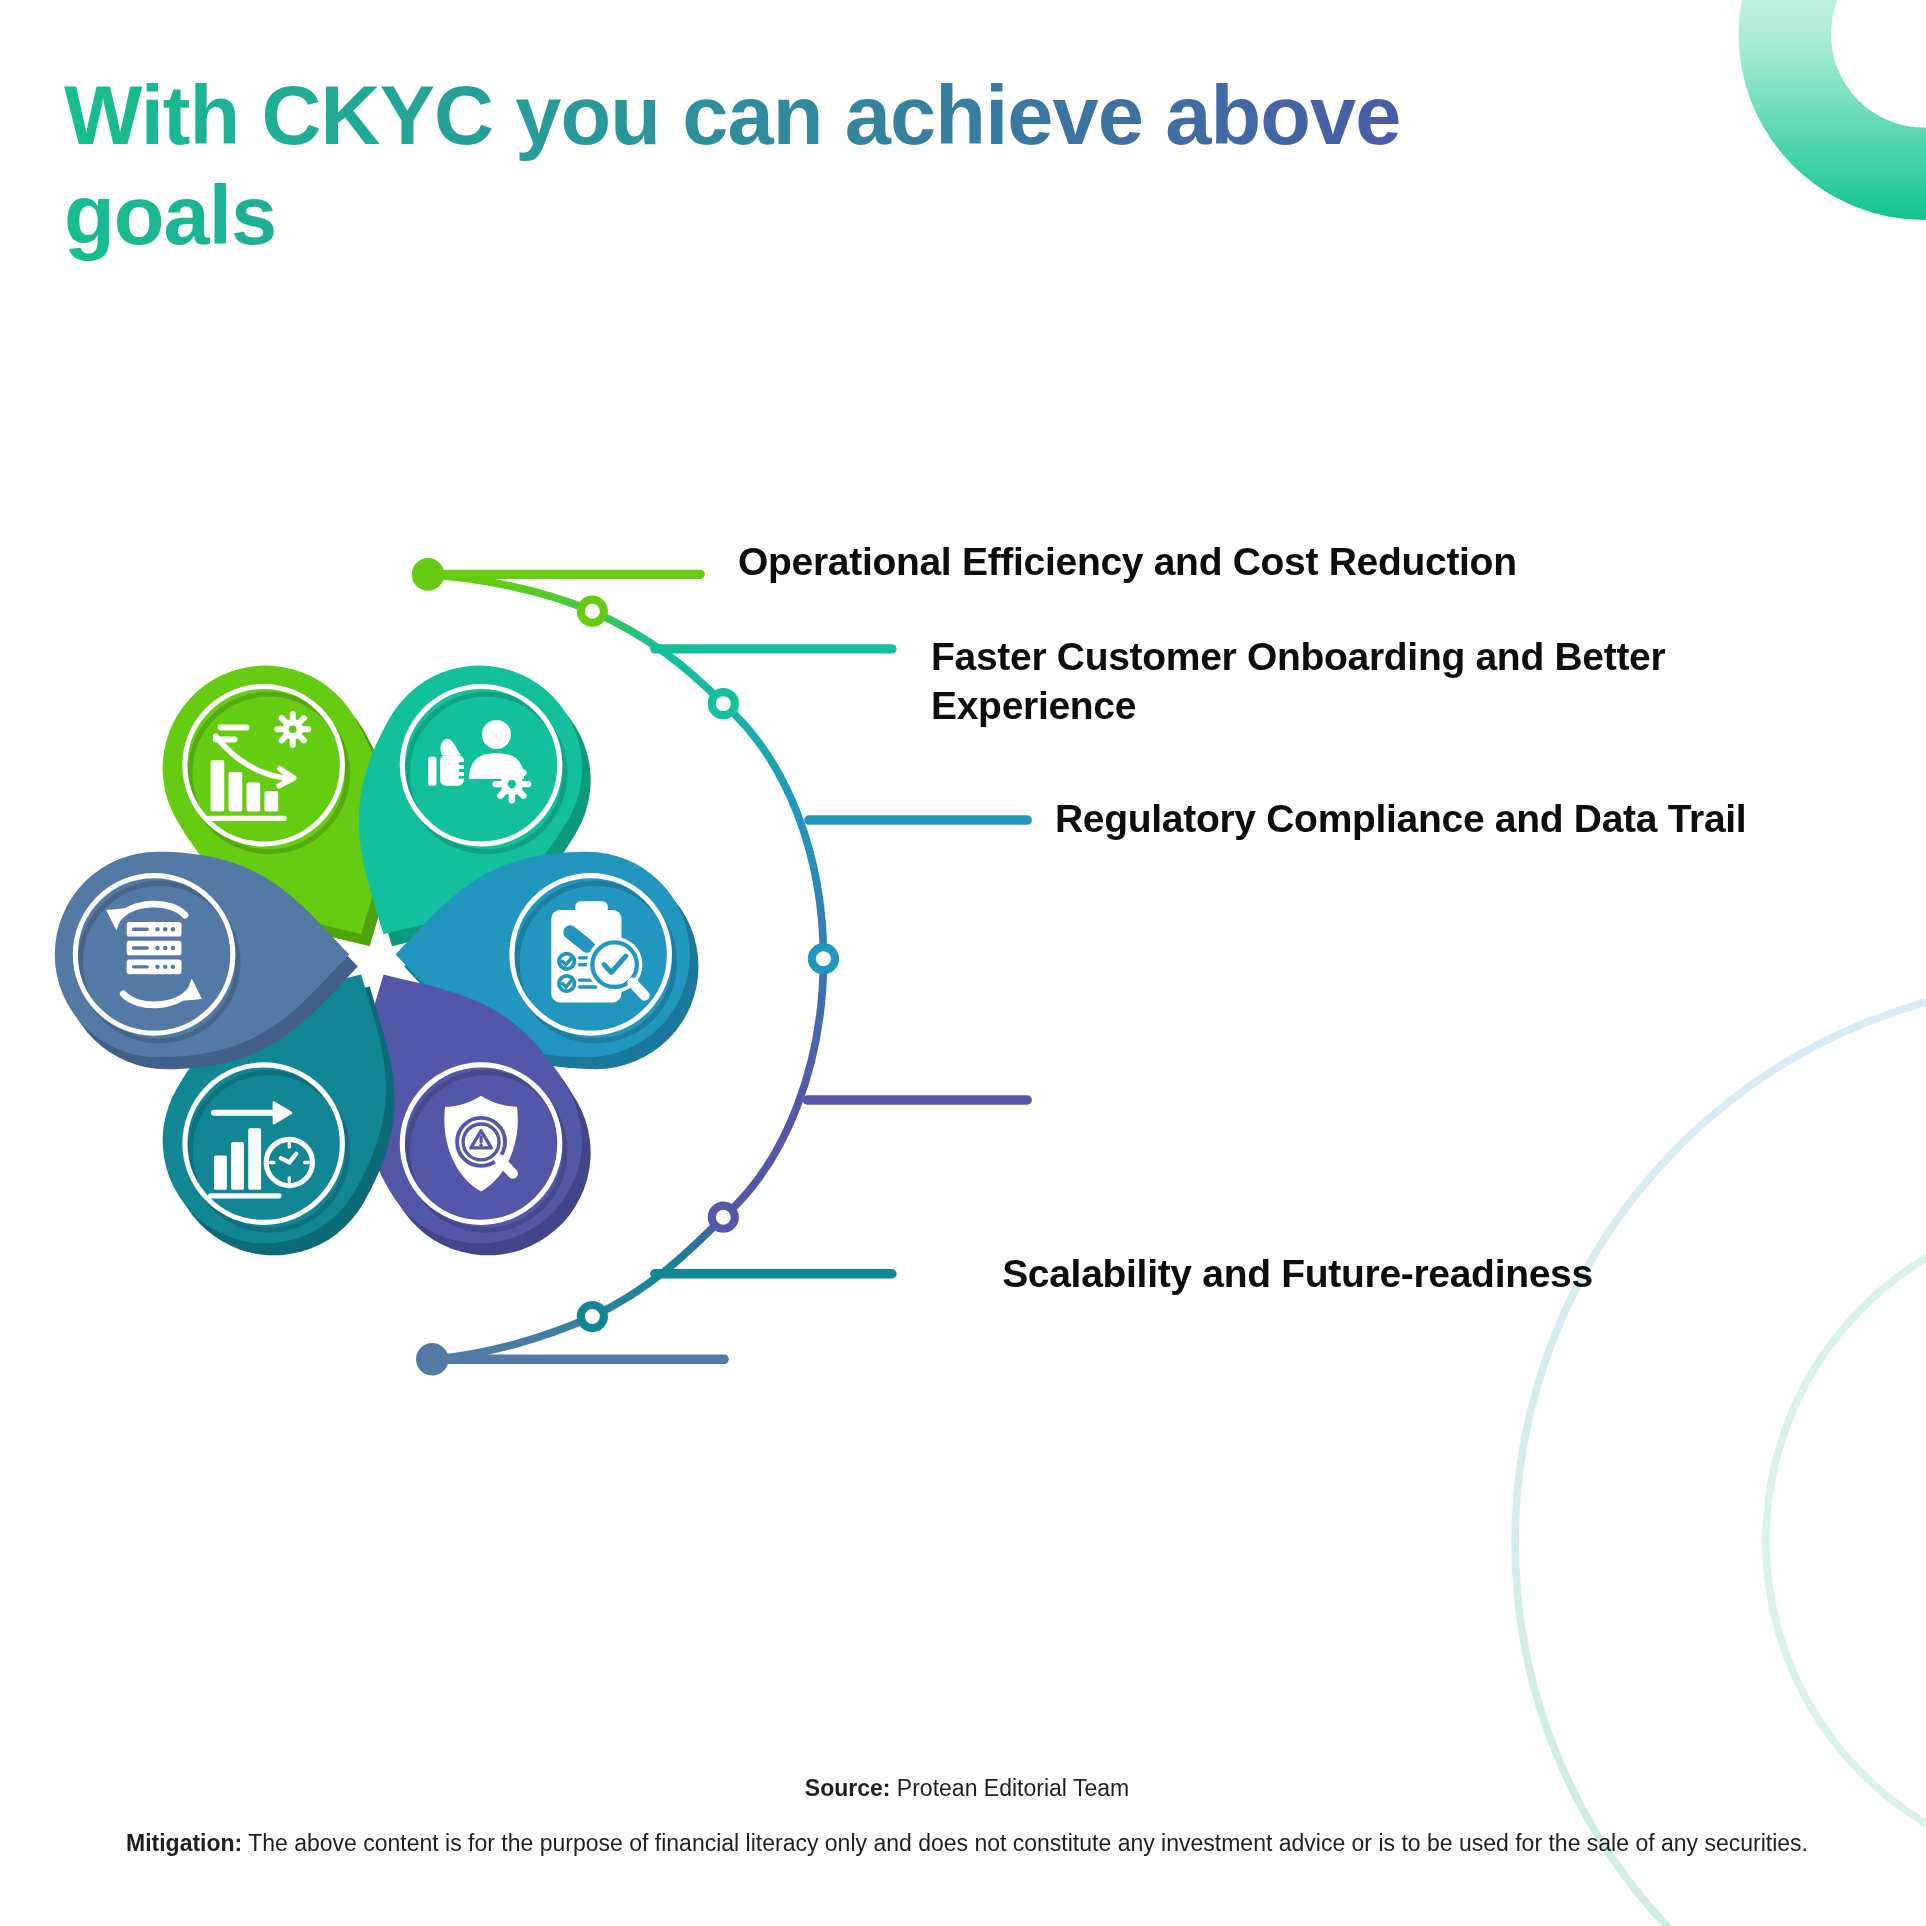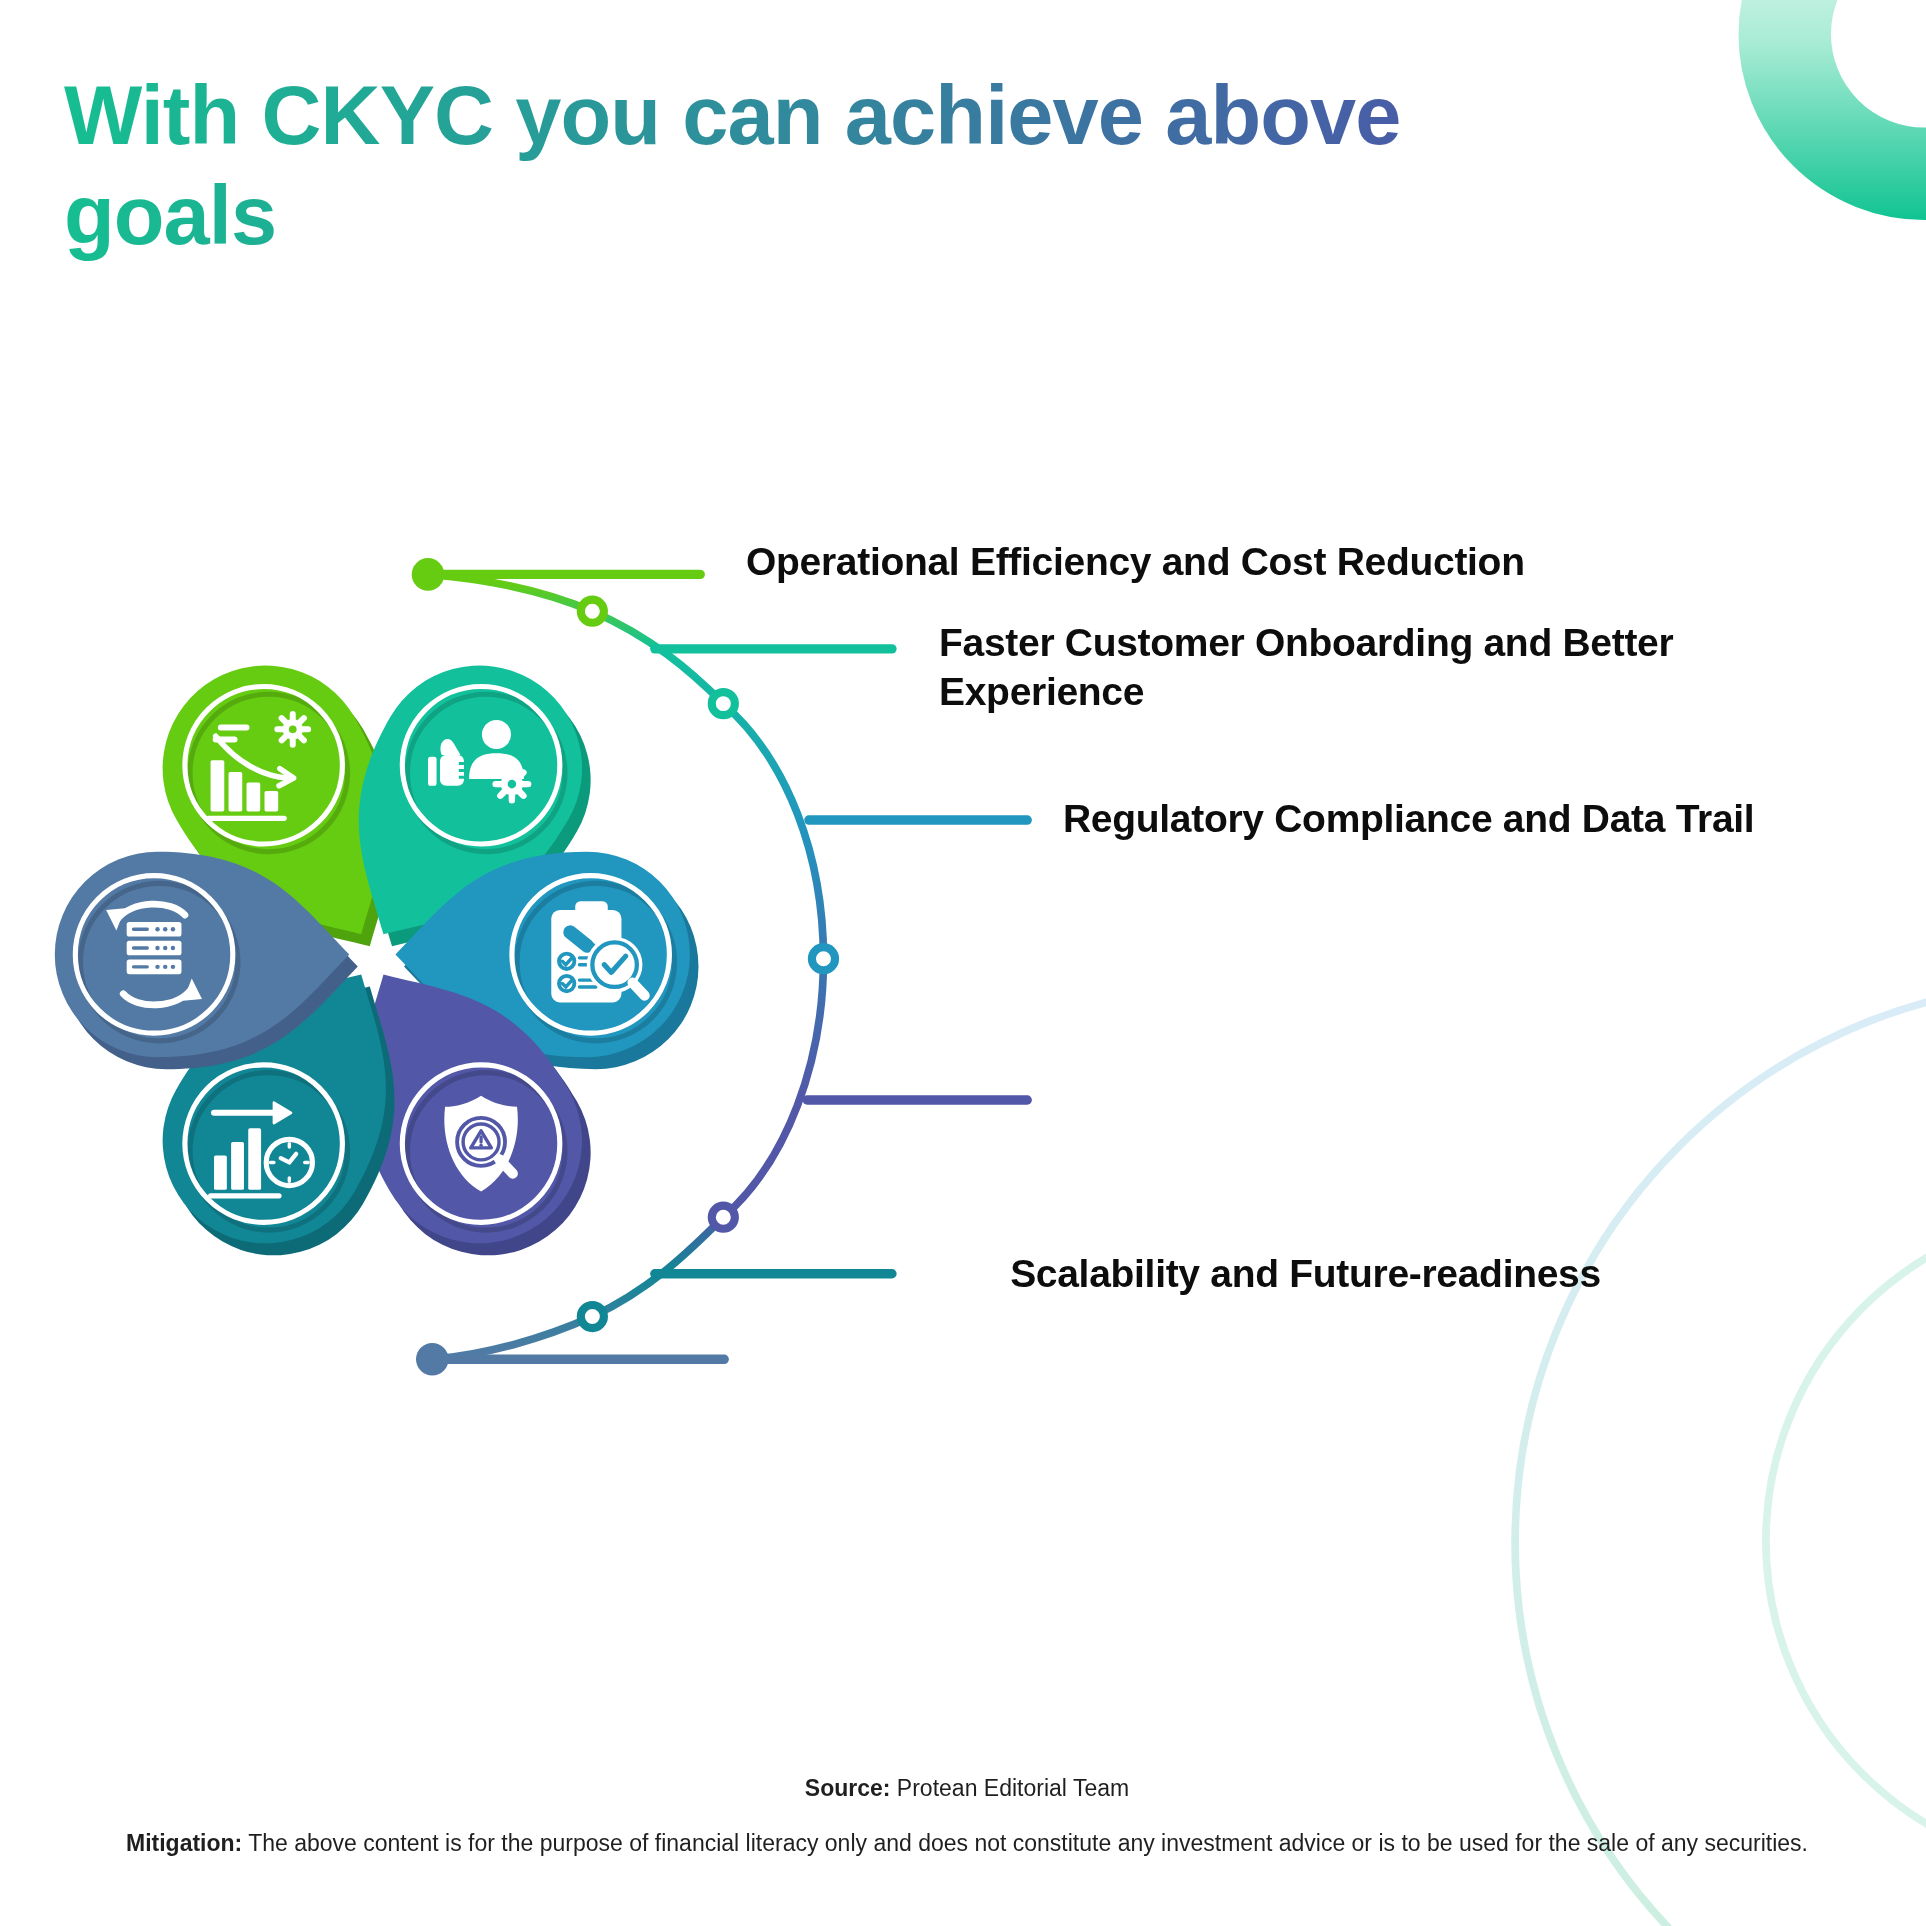--- a/index.html
+++ b/index.html
@@ -10,24 +10,24 @@
   }
   .art{position:absolute; left:0; top:0; width:1926px; height:1926px;}
   .page-title{
     position:absolute; left:64px; top:66px; width:1438px; margin:0;
     font-size:83px; line-height:100px; font-weight:800; letter-spacing:-0.9px;
     background:linear-gradient(90deg, var(--g1,#16BE91) 0%, var(--g2,#35829E) 58%, var(--g3,#4C55A8) 100%);
     -webkit-background-clip:text; background-clip:text; color:transparent;
   }
   .goal-label{
     position:absolute; color:var(--label,#0d0d0d);
-    font-size:39px; line-height:49px; font-weight:bold; letter-spacing:-0.3px;margin-left:8px;
+    font-size:39px; line-height:49px; font-weight:bold; letter-spacing:-0.3px;
   }
   .g0{left:738px;  top:537px;  width:942px;}
-  .g1{left:931px; top:618px;  width:890px;}
+  .g1{left:931px; top:632px;  width:890px;}
   .g2{left:1055px; top:794px;  width:693px;}
   .g3{left:1051px; top:1076px; width:788px;}
   .g4{left:921px; top:1249px; width:753px;text-align:center;}
   .g5{left:750px;  top:1324px; width:1113px;}
   .footer-line{
     position:absolute; left:64px; color:var(--footer,#1f1f1f);
     font-size:23px; line-height:42px; font-weight:normal;text-align:center;
   }
   .footer-source{top:1767px; width:1806px;}
   .footer-disclaimer{top:1822px; width:1806px;}

